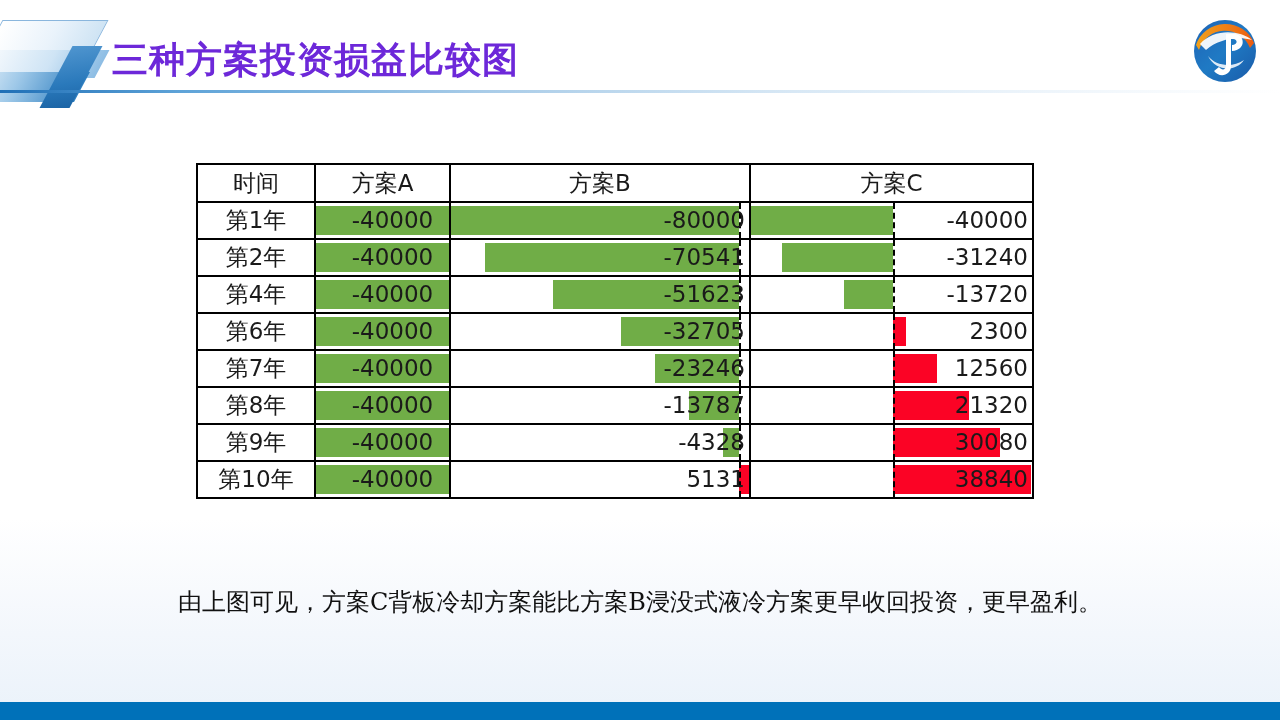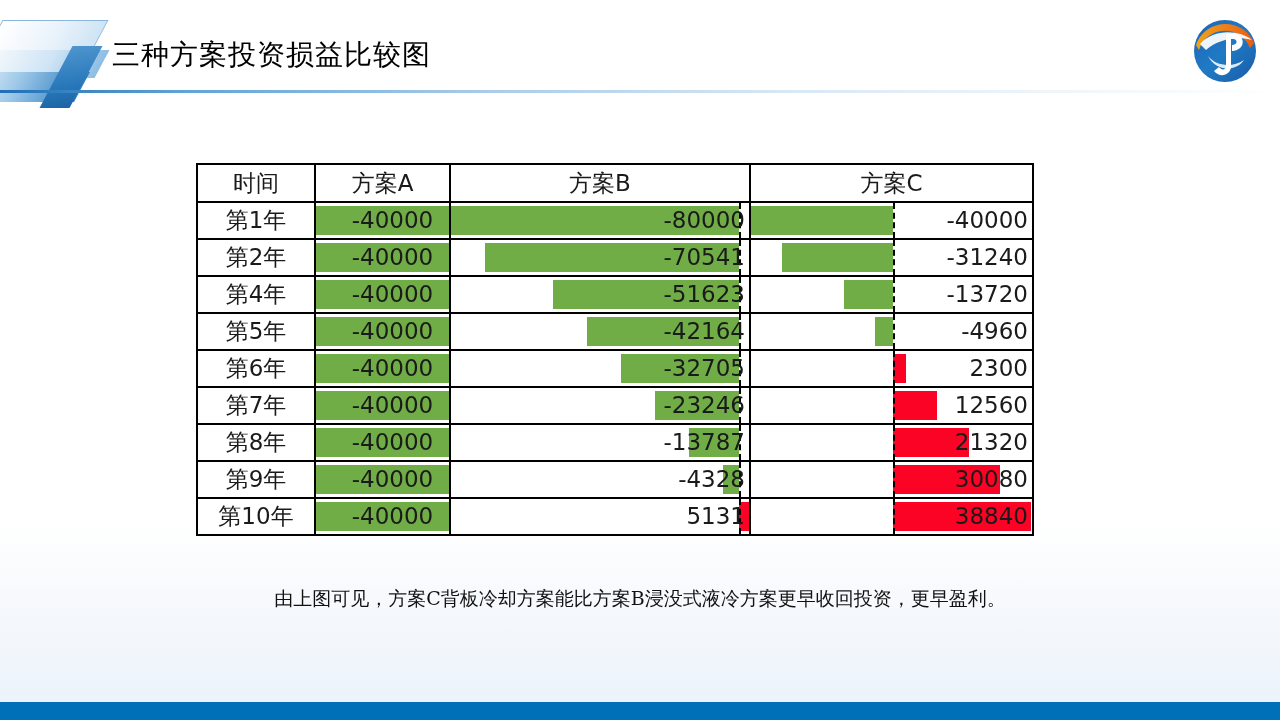--- a/index.html
+++ b/index.html
@@ -44,21 +44,21 @@
     transform:skewX(-28deg);
   }
   .deco .p4{
     position:absolute;left:56px;top:26px;width:30px;height:62px;
     background:linear-gradient(170deg,#4f95cf 0%,#2a79bb 60%,#1b64a5 100%);
     transform:skewX(-28deg);
   }
   .title{
     position:absolute;left:112px;top:36px;
     font-family:"DejaVu Sans","Liberation Sans",sans-serif;
-    font-size:28px;font-weight:normal;color:#000000;
+    font-size:36px;font-weight:bold;color:#6d28d9;
     letter-spacing:1px;white-space:nowrap;
     text-shadow:0 1px 0 rgba(255,255,255,0.6);
   }
 
   
   .logo{position:absolute;right:18px;top:14px;width:74px;height:74px;}
 
   
   .chart-table{
     position:absolute;left:196px;top:163px;
@@ -114,21 +114,21 @@
     white-space:nowrap;
     margin-left:20px;
   }
   .bar-cell.colA .val{text-align:center;padding-right:0;}
 
   
   .caption{
     position:absolute;left:0;top:586px;width:1280px;
     text-align:center;
     font-family:"DejaVu Serif","Liberation Serif",serif;
-    font-size:19px;color:#111;
+    font-size:24px;color:#111;
     white-space:nowrap;
   }
 </style>
 </head>
 <body>
 
 <div class="slide-bg"></div>
 
 <div class="header">
   <div class="deco">
@@ -224,37 +224,20 @@
           <div class="axis" style="left: 96.5%;"></div>
           <span class="val">-51623</span>
         </td>
         <td class="bar-cell colC">
           <div class="bar neg" style="left: 33.1785%; width: 17.3215%;"></div>
           <div class="axis" style="left: 50.5%;"></div>
           <span class="val">-13720</span>
         </td>
       </tr>
       <tr>
-        <td class="time-cell">第5年</td>
-        <td class="bar-cell colA">
-          <div class="bar neg" style="left: 0%; width: 100%;"></div>
-          <span class="val">-40000</span>
-        </td>
-        <td class="bar-cell colB">
-          <div class="bar neg" style="left: 45.6397%; width: 50.8603%;"></div>
-          <div class="axis" style="left: 96.5%;"></div>
-          <span class="val">-42164</span>
-        </td>
-        <td class="bar-cell colC">
-          <div class="bar neg" style="left: 44.238%; width: 6.262%;"></div>
-          <div class="axis" style="left: 50.5%;"></div>
-          <span class="val">-4960</span>
-        </td>
-      </tr>
-      <tr>
         <td class="time-cell">第6年</td>
         <td class="bar-cell colA">
           <div class="bar neg" style="left: 0%; width: 100%;"></div>
           <span class="val">-40000</span>
         </td>
         <td class="bar-cell colB">
           <div class="bar neg" style="left: 57.0496%; width: 39.4504%;"></div>
           <div class="axis" style="left: 96.5%;"></div>
           <span class="val">-32705</span>
         </td>

